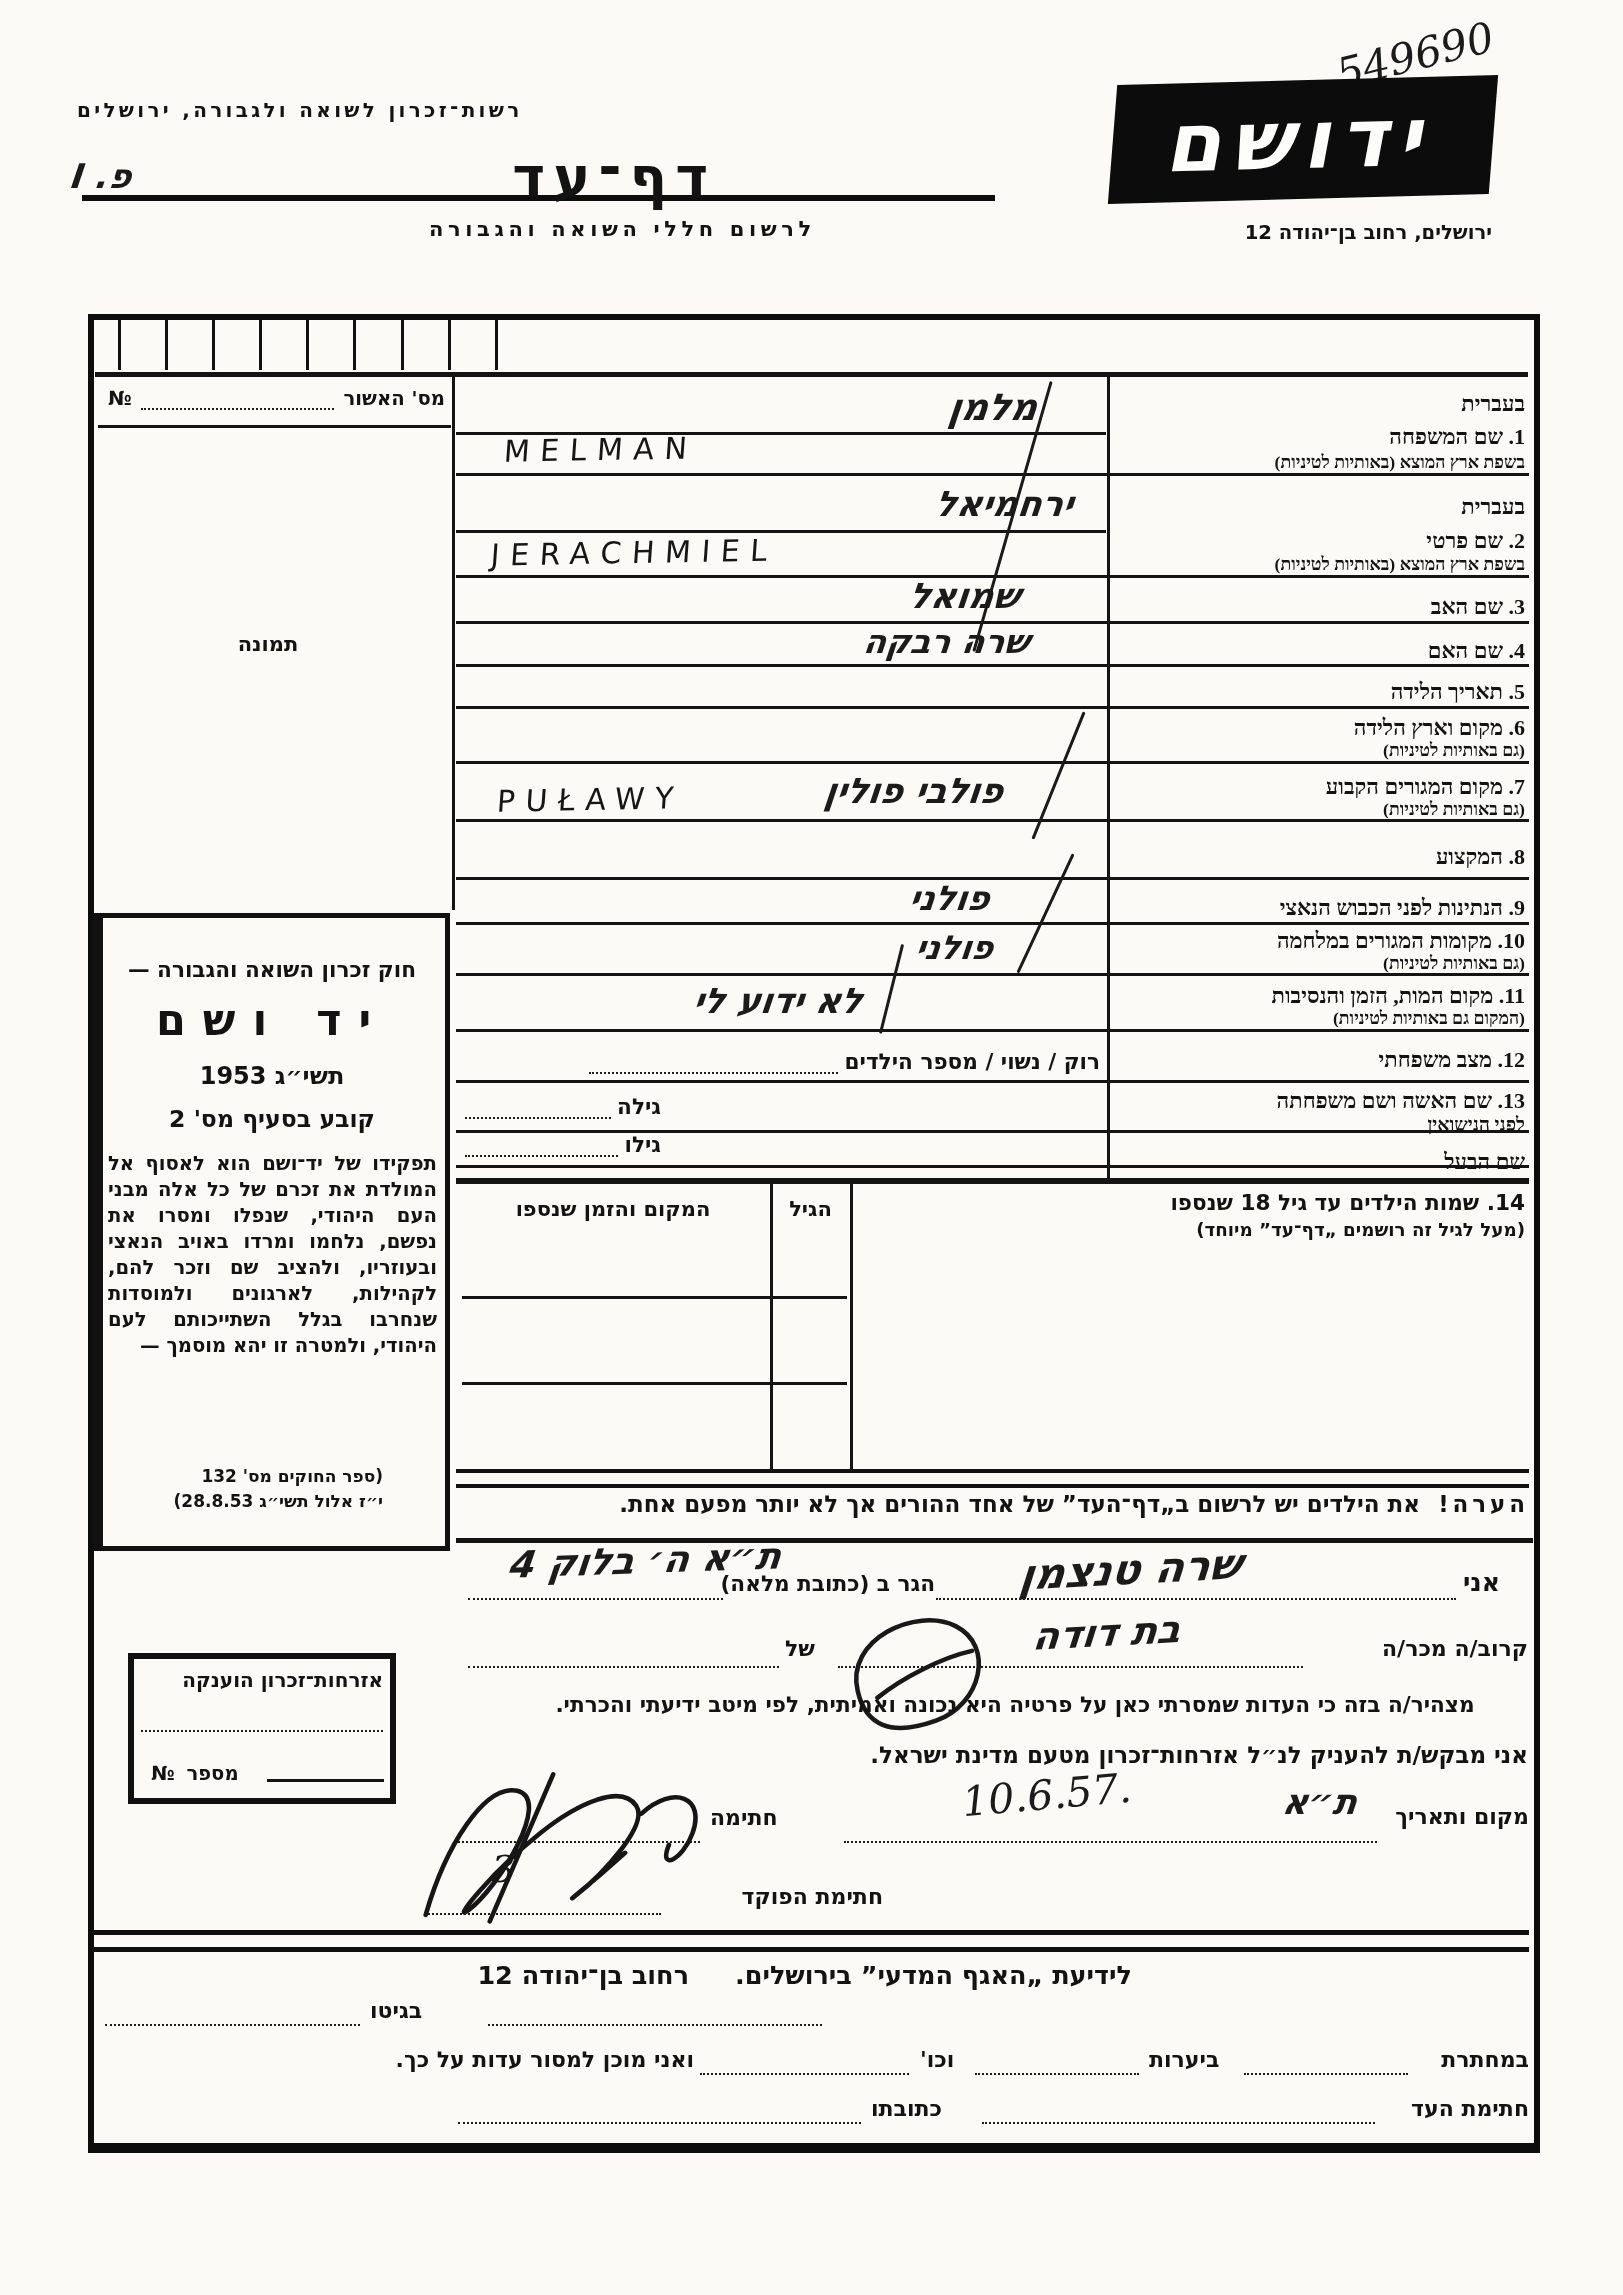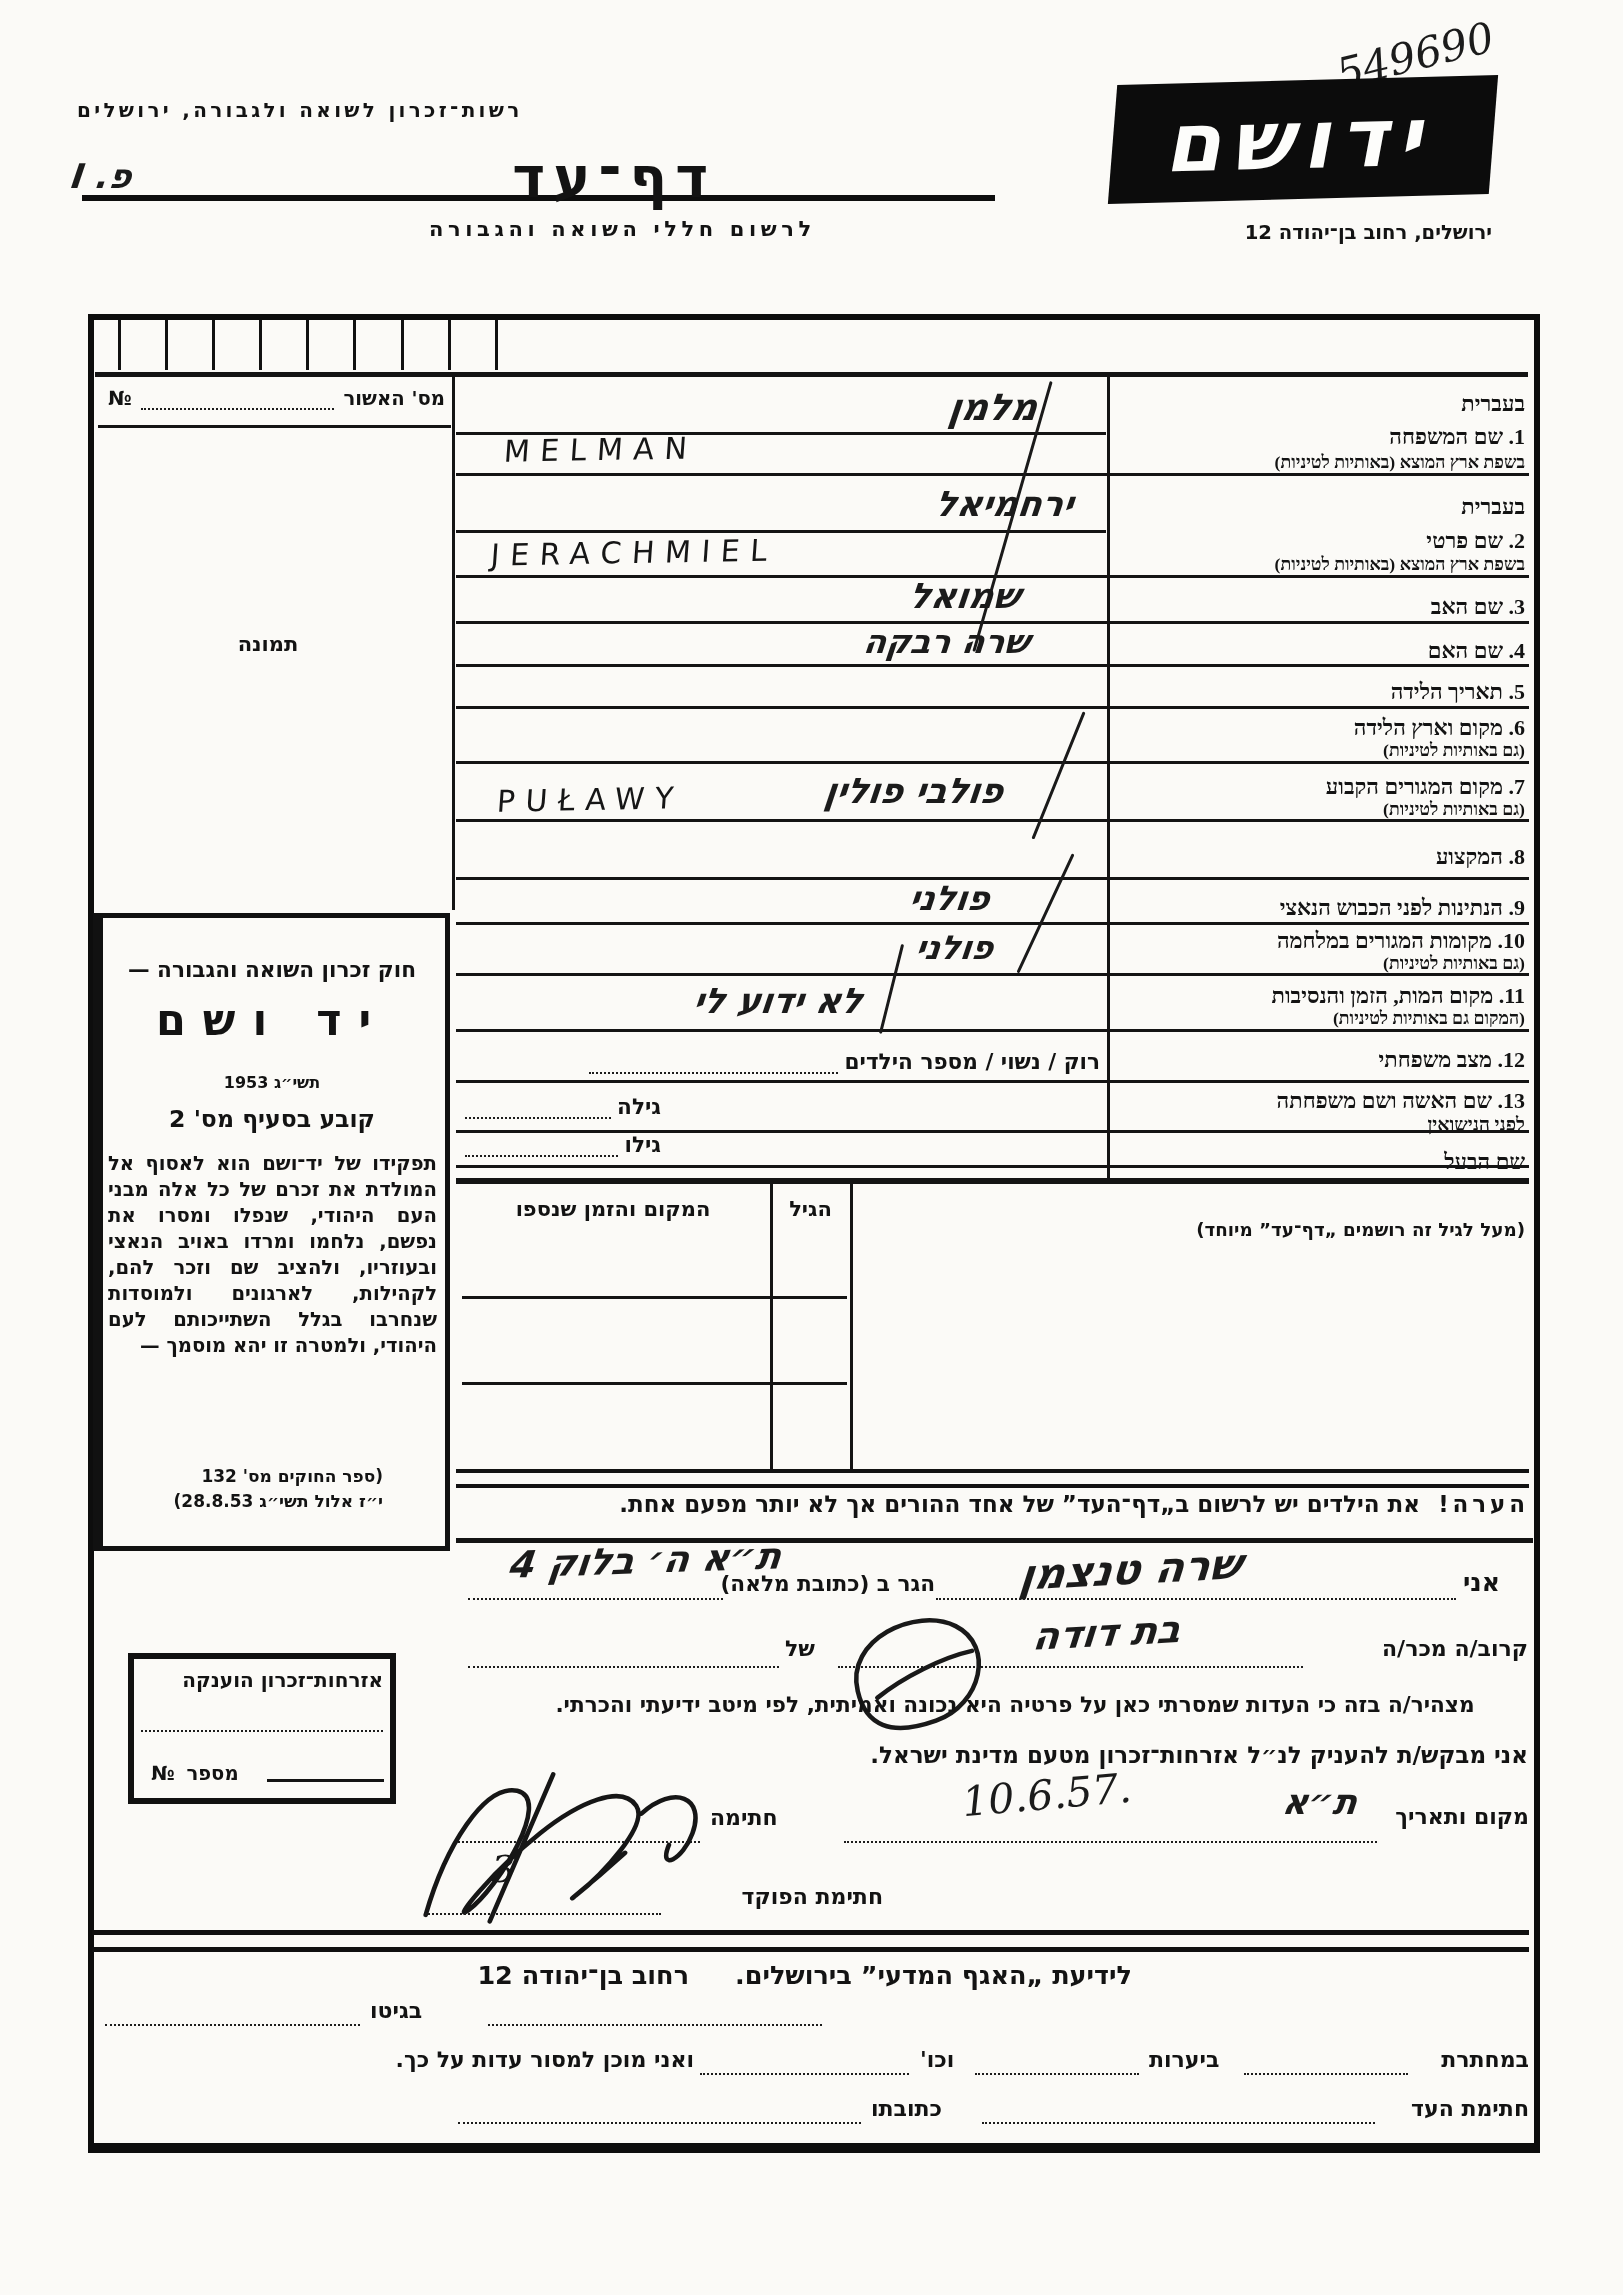--- a/index.html
+++ b/index.html
@@ -148,29 +148,30 @@
   <div class="abs he" style="left:465px;top:1132px;width:196px;display:flex;align-items:flex-end;gap:6.5px;font-size:21.6px;">
     <span class="b">גילו</span>
     <span style="flex:1;border-bottom:2.6px dotted #1c1c1c;height:19.6px;"></span>
   </div>
 
   <div class="hline" style="left:456px;top:1178px;width:1073px;height:5.9px;"></div>
   <div class="vline" style="left:770px;top:1178px;height:291px;"></div>
   <div class="vline" style="left:850px;top:1178px;height:291px;"></div>
   <div class="abs he b" style="left:462px;top:1197px;width:302px;text-align:center;font-size:21px;">המקום והזמן שנספו</div>
   <div class="abs he b" style="left:775px;top:1197px;width:71px;text-align:center;font-size:21px;">הגיל</div>
+  <div class="abs he b" style="left:857px;top:1190px;width:668px;text-align:right;font-size:21.6px;">14. שמות הילדים עד גיל 18 שנספו</div>
   <div class="abs he b" style="left:857px;top:1219px;width:668px;text-align:right;font-size:18.3px;">(מעל לגיל זה רושמים „דף־עד” מיוחד)</div>
   <div class="hline" style="left:462px;top:1296px;width:385px;"></div>
   <div class="hline" style="left:462px;top:1382px;width:385px;"></div>
   <div class="abs" style="left:456px;top:1469px;width:1073px;height:10.5px;border-top:4.6px solid #121212;border-bottom:4.6px solid #121212;"></div>
 
   <div class="abs" style="left:93px;top:913px;width:357px;height:638px;border:5.2px solid #111;border-left-width:10.5px;box-sizing:border-box;"></div>
   <div class="abs he b" style="left:105px;top:957px;width:334px;text-align:center;font-size:21.6px;">חוק זכרון השואה והגבורה —</div>
   <div class="abs he b" style="left:105px;top:995px;width:334px;text-align:center;font-size:43px;letter-spacing:17px;">יד ושם</div>
-  <div class="abs he b" style="left:105px;top:1062px;width:334px;text-align:center;font-size:16px;margin-top:11px;">תשי״ג 1953</div>
+  <div class="abs he b" style="left:105px;top:1062px;width:334px;text-align:center;font-size:24px;">תשי״ג 1953</div>
   <div class="abs he b" style="left:105px;top:1105px;width:334px;text-align:center;font-size:23.6px;">קובע בסעיף מס' 2</div>
   <div class="abs he b" style="left:108px;top:1151px;width:329px;font-size:19.6px;line-height:1.33;text-align:justify;">תפקידו של יד־ושם הוא לאסוף אל המולדת את זכרם של כל אלה מבני העם היהודי, שנפלו ומסרו את נפשם, נלחמו ומרדו באויב הנאצי ובעוזריו, ולהציב שם וזכר להם, לקהילות, לארגונים ולמוסדות שנחרבו בגלל השתייכותם לעם היהודי, ולמטרה זו יהא מוסמך —</div>
   <div class="abs he b" style="left:108px;top:1466px;width:275px;font-size:17px;text-align:right;">(ספר החוקים מס' 132</div>
   <div class="abs he b" style="left:108px;top:1491px;width:275px;font-size:17px;text-align:right;">י״ז אלול תשי״ג 28.8.53)</div>
 
   <div class="abs he" style="left:465px;top:1491px;width:1064px;display:flex;gap:18.3px;align-items:baseline;font-size:23px;">
     <span class="b" style="letter-spacing:3.9px;">הערה!</span>
     <span class="b">את הילדים יש לרשום ב„דף־העד” של אחד ההורים אך לא יותר מפעם אחת.</span>
   </div>
   <div class="hline" style="left:456px;top:1538px;width:1077px;height:4.6px;"></div>

